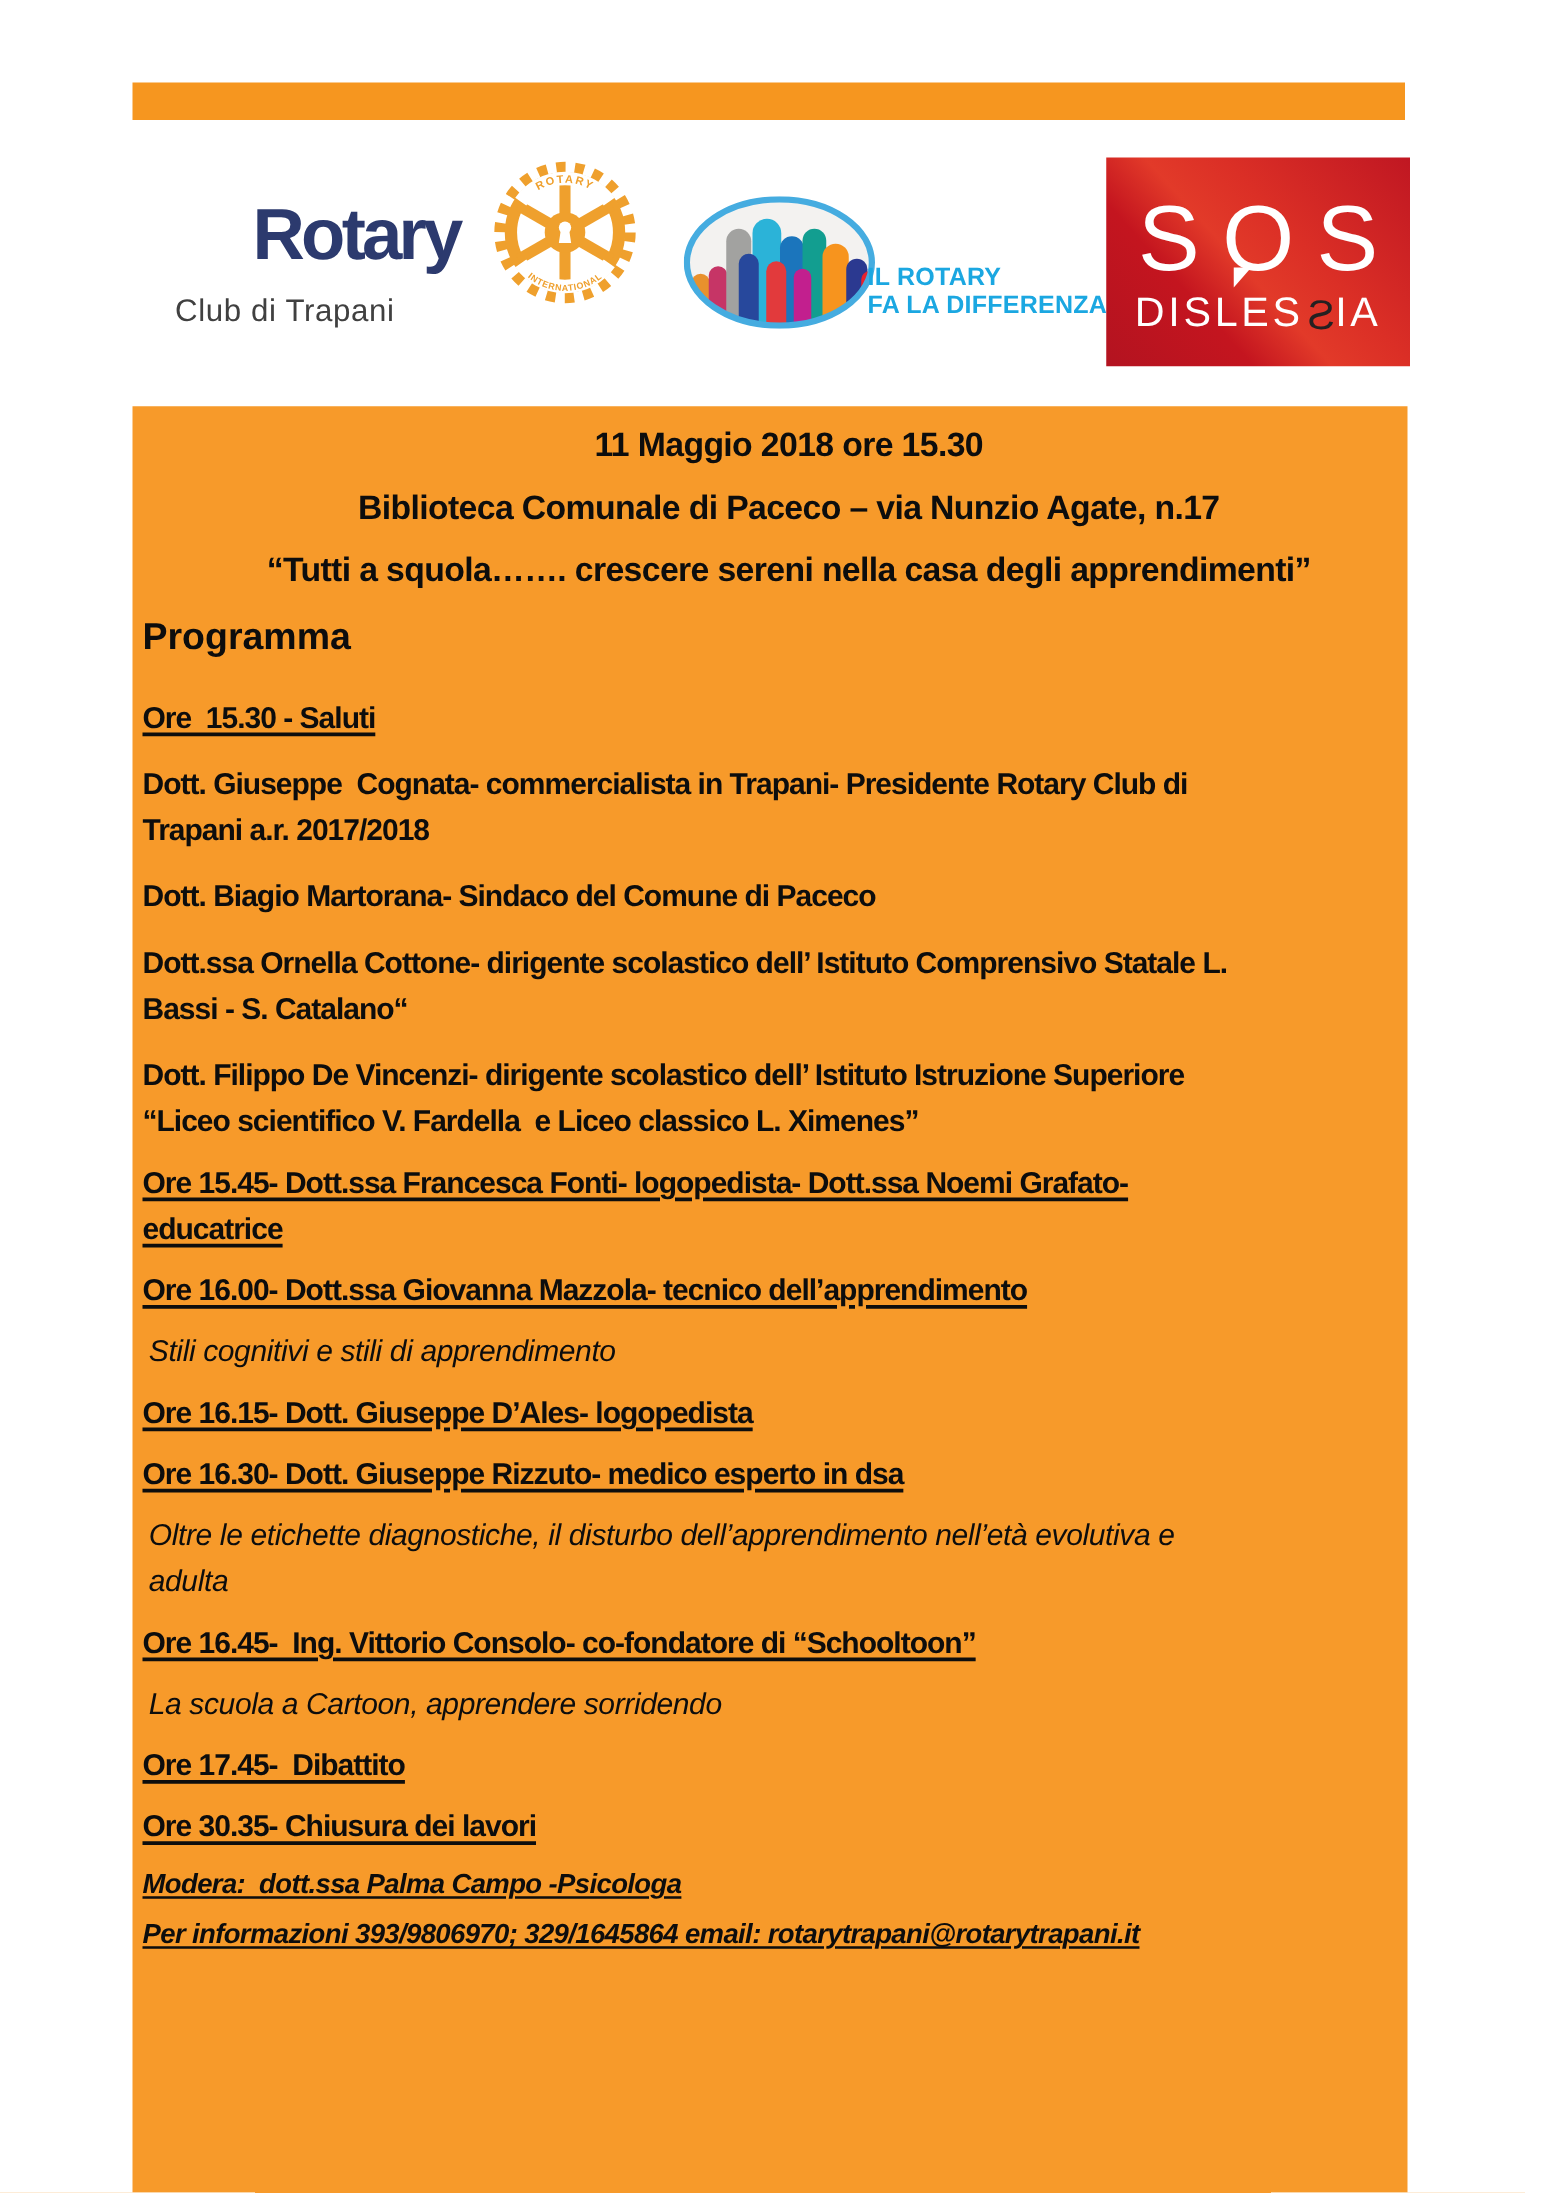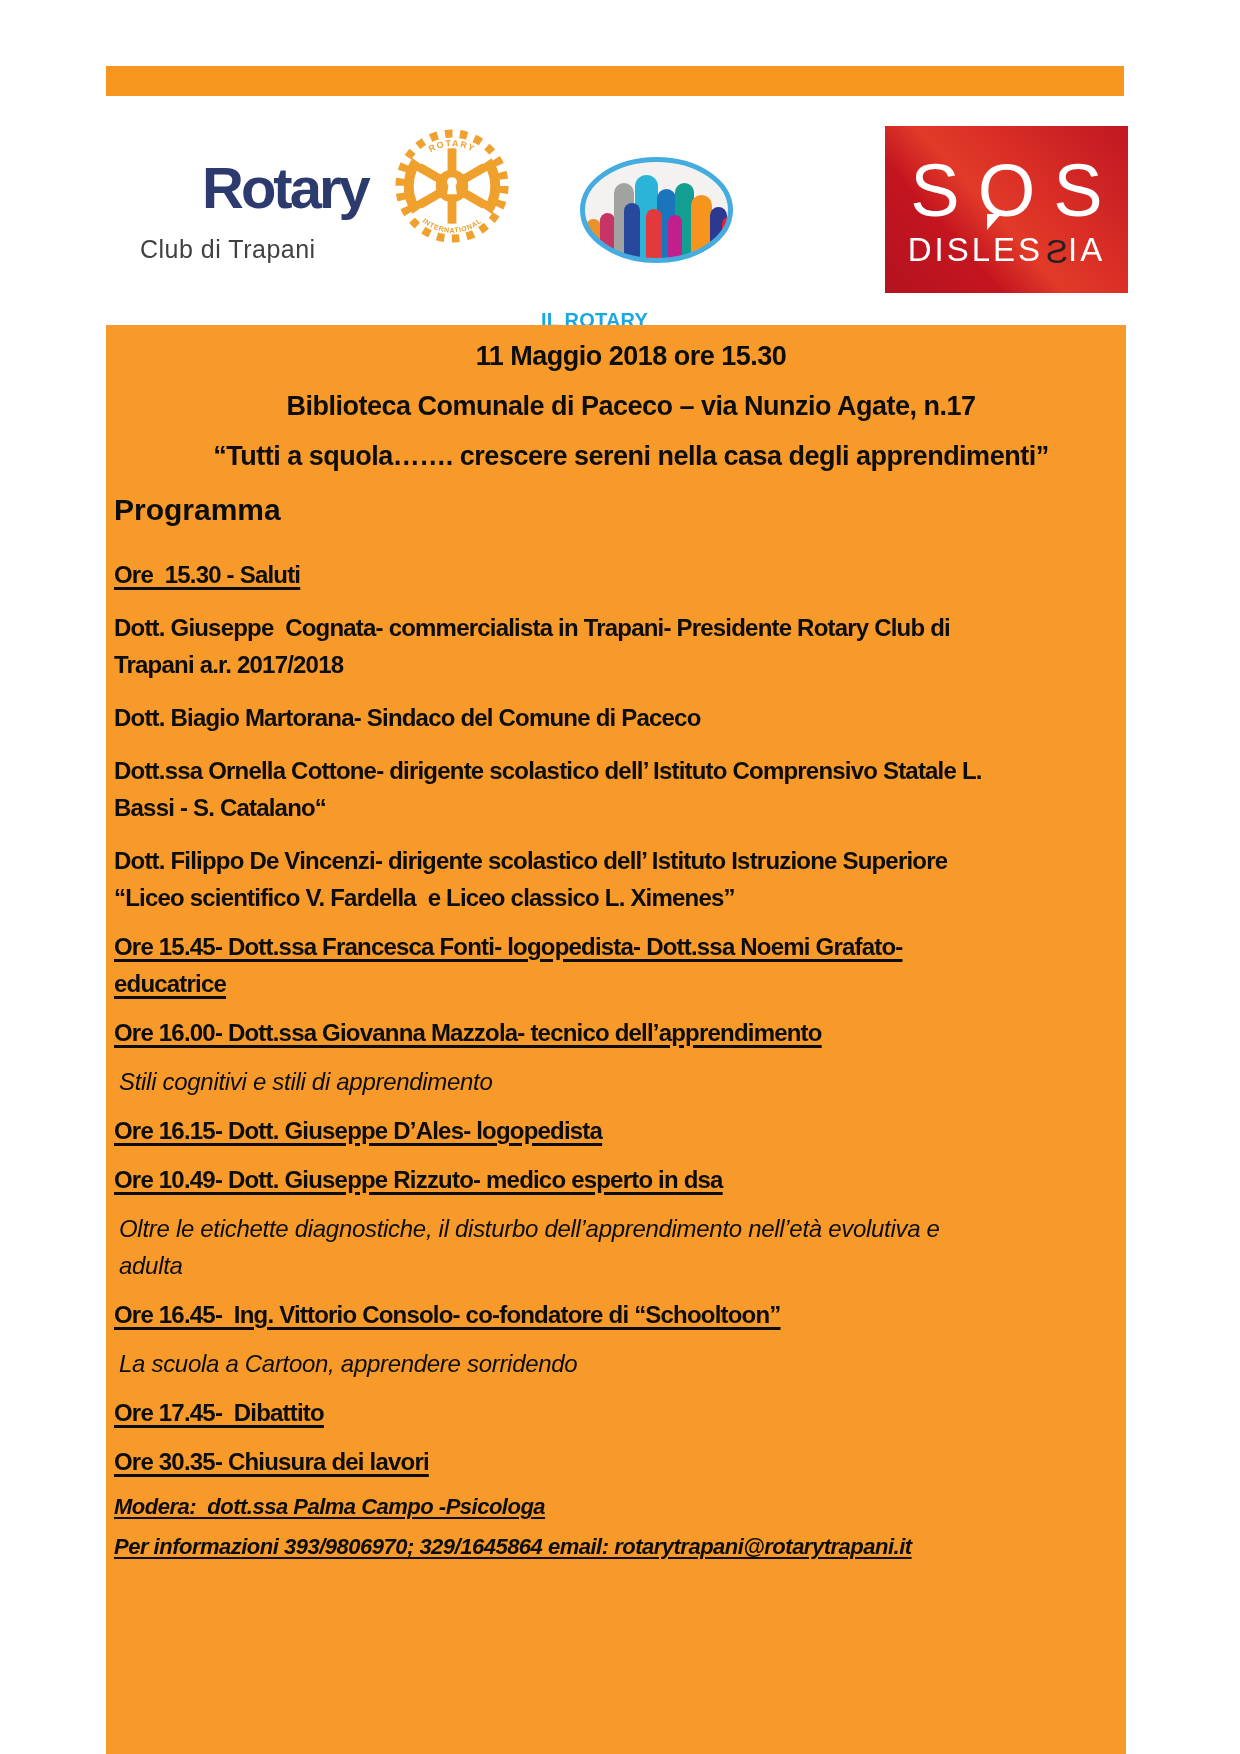--- a/index.html
+++ b/index.html
@@ -12,21 +12,21 @@
 
   
   .rotary-lockup{position:absolute;left:140px;top:125px;width:380px;height:150px;}
   .rotary-word{position:absolute;left:62px;top:34px;font-size:58px;line-height:1;font-weight:700;
                letter-spacing:-3px;color:#2C3A6E;}
   .rotary-club{position:absolute;left:0;top:112px;font-size:25px;line-height:1;font-weight:400;
                letter-spacing:.5px;color:#404040;}
   .rotary-wheel{position:absolute;left:253px;top:2px;width:118px;height:118px;}
 
   
-  .difference-logo{position:absolute;left:547px;top:157px;display:flex;align-items:flex-end;flex-direction:column;}
+  .difference-logo{position:absolute;left:547px;top:157px;display:flex;align-items:center;}
   .crowd{width:153px;height:106px;flex:0 0 auto;}
   .difference-text{margin:46px 0 0 -6px;font-size:20px;font-weight:700;color:#1BA7E1;
                    line-height:1.12;letter-spacing:.2px;white-space:nowrap;}
 
   
   .sos-logo{position:absolute;left:885px;top:126px;width:243px;height:167px;
             background:linear-gradient(48deg,#b31320 0%,#c4151f 30%,#e23a29 46%,#db2f26 62%,#c01722 100%);
             display:flex;flex-direction:column;align-items:center;justify-content:center;color:#fff;}
   .sos-word{display:flex;gap:18px;font-size:74px;line-height:1;font-weight:400;}
   .sos-o{position:relative;}
@@ -151,21 +151,21 @@
     <p class="speaker">Dott. Biagio Martorana- Sindaco del Comune di Paceco</p>
     <p class="speaker">Dott.ssa Ornella Cottone- dirigente scolastico dell’ Istituto Comprensivo Statale L.
 Bassi - S. Catalano“</p>
     <p class="speaker">Dott. Filippo De Vincenzi- dirigente scolastico dell’ Istituto Istruzione Superiore
 “Liceo scientifico V. Fardella &nbsp;e Liceo classico L. Ximenes”</p>
     <p class="head-u">Ore 15.45- Dott.ssa Francesca Fonti- logopedista- Dott.ssa Noemi Grafato-
 educatrice</p>
     <p class="head-u">Ore 16.00- Dott.ssa Giovanna Mazzola- tecnico dell’apprendimento</p>
     <p class="topic">Stili cognitivi e stili di apprendimento</p>
     <p class="head-u">Ore 16.15- Dott. Giuseppe D’Ales- logopedista</p>
-    <p class="head-u">Ore 10.49- Dott. Giuseppe Rizzuto- medico esperto in dsa</p>
+    <p class="head-u">Ore 16.30- Dott. Giuseppe Rizzuto- medico esperto in dsa</p>
     <p class="topic">Oltre le etichette diagnostiche, il disturbo dell’apprendimento nell’età evolutiva e
 adulta</p>
     <p class="head-u">Ore 16.45- &nbsp;Ing. Vittorio Consolo- co-fondatore di “Schooltoon”</p>
     <p class="topic">La scuola a Cartoon, apprendere sorridendo</p>
     <p class="head-u">Ore 17.45- &nbsp;Dibattito</p>
     <p class="head-u">Ore 30.35- Chiusura dei lavori</p>
     <p class="footnote">Modera: &nbsp;dott.ssa Palma Campo -Psicologa</p>
     <p class="footnote">Per informazioni 393/9806970; 329/1645864 email: rotarytrapani@rotarytrapani.it</p>
   </main>
 

